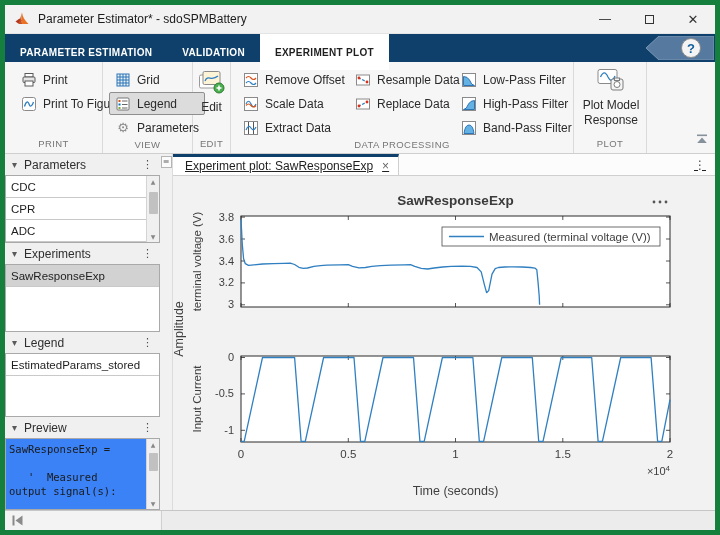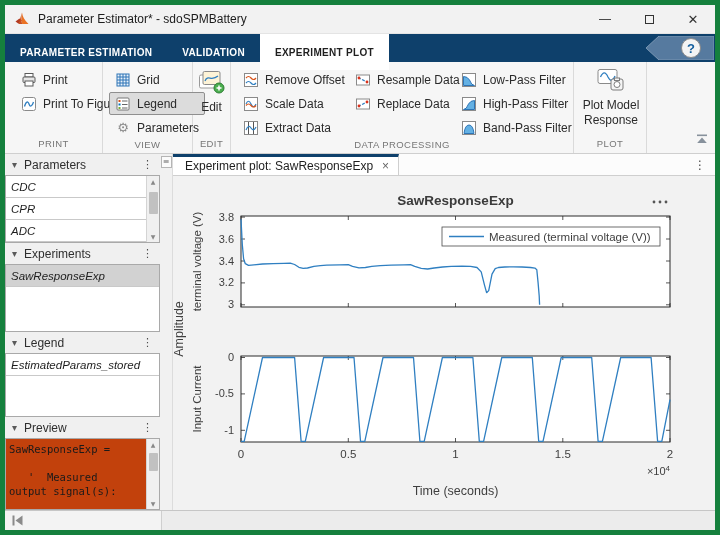--- a/index.html
+++ b/index.html
@@ -36,36 +36,36 @@
   .icon16 { width:16px; height:16px; flex:0 0 16px; }
   .gear-glyph { font-family:"DejaVu Sans",sans-serif; font-size:13px; color:#8c8c8c; width:16px; text-align:center; }
 
   
   .main { flex:1; display:flex; background:#fff; min-height:0; }
   .sidebar { width:155px; flex:0 0 155px; display:flex; flex-direction:column; background:#fff; }
   .panel-header { height:21px; flex:0 0 21px; background:#f0f0f0; display:flex; align-items:center; gap:7px; padding:0 7px; font-size:12px; color:#2e2e2e; }
   .caret { font-family:"DejaVu Sans",sans-serif; color:#5a5a5a; font-size:10px; }
   .kebab { margin-left:auto; font-family:"DejaVu Sans",sans-serif; color:#4d4d4d; font-size:11px; }
   .listbox { border:1px solid #a9a9a9; background:#fff; display:flex; }
-  .rows { flex:1; min-width:0;font-style:italic; }
+  .rows { flex:1; min-width:0; }
   .lrow { height:22px; border-bottom:1px solid #c9c9c9; display:flex; align-items:center; padding:0 5px; font-size:11.5px; color:#1e1e1e; background:#fff; white-space:nowrap; overflow:hidden; }
   .lrow.empty { border-bottom:none; }
   .lrow.selected { background:#d2d2d2; }
   .scrollbar { width:13px; flex:0 0 13px; background:#f0f0f0; border-left:1px solid #d4d4d4; display:flex; flex-direction:column; align-items:center; font-size:6px; color:#888; }
   .scrollbar .arr { height:11px; display:flex; align-items:center; font-family:"DejaVu Sans",sans-serif; }
   .thumb { width:9px; background:#c1c1c1; border-radius:1px; }
-  .previewbox { border:1px solid #a9a9a9; background:#c2410c; flex:1; display:flex; min-height:0; }
+  .previewbox { border:1px solid #a9a9a9; background:#3b82f6; flex:1; display:flex; min-height:0; }
   .pv-lines { flex:1; padding:3px 2px 0 3px; font-family:"DejaVu Sans Mono",monospace; font-size:10.5px; color:#1a1a1a; line-height:14px; overflow:hidden; }
   .pv-line { min-height:14px; white-space:pre; }
 
   .splitter { width:13px; flex:0 0 13px; background:#f1f1f1; border-right:1px solid #dcdcdc; }
   .splitter-btn { width:11px; height:12px; margin:2px auto 0; border:1px solid #b5b5b5; background:#fbfbfb; font-size:8px; line-height:10px; text-align:center; color:#666; font-family:"DejaVu Sans",sans-serif; }
 
   .document { flex:1; display:flex; flex-direction:column; min-width:0; }
-  .doc-tabs { height:22px; flex:0 0 22px; background:#fcfcfc; border-bottom:1px solid #cfcfcf; display:flex; align-items:stretch; }
+  .doc-tabs { height:22px; flex:0 0 22px; background:#fcfcfc; border-bottom:1px solid #cfcfcf; display:flex; align-items:stretch;text-decoration:underline; }
   .doc-tab { border-top:3px solid #0e406b; border-right:1px solid #cfcfcf; background:#fff; display:flex; align-items:center; gap:9px; padding:0 9px 0 12px; font-size:12px; color:#1e1e1e; white-space:nowrap; }
   .doc-close { color:#666; font-size:12px; }
   .doc-kebab { margin-left:auto; display:flex; align-items:center; padding-right:9px; font-family:"DejaVu Sans",sans-serif; color:#4d4d4d; }
   .plotarea { flex:1; background:#f2f2f2; position:relative; min-height:0; }
   #plot-svg { position:absolute; left:0; top:0; }
   #plot-svg text { font-family:"Liberation Sans",sans-serif; }
 
   
   .statusbar { height:20px; flex:0 0 20px; background:#ececec; border-top:1px solid #c6c6c6; display:flex; }
   .status-left { width:157px; flex:0 0 157px; background:#f3f3f3; border-right:1px solid #cfcfcf; display:flex; align-items:center; padding:0 7px; }

